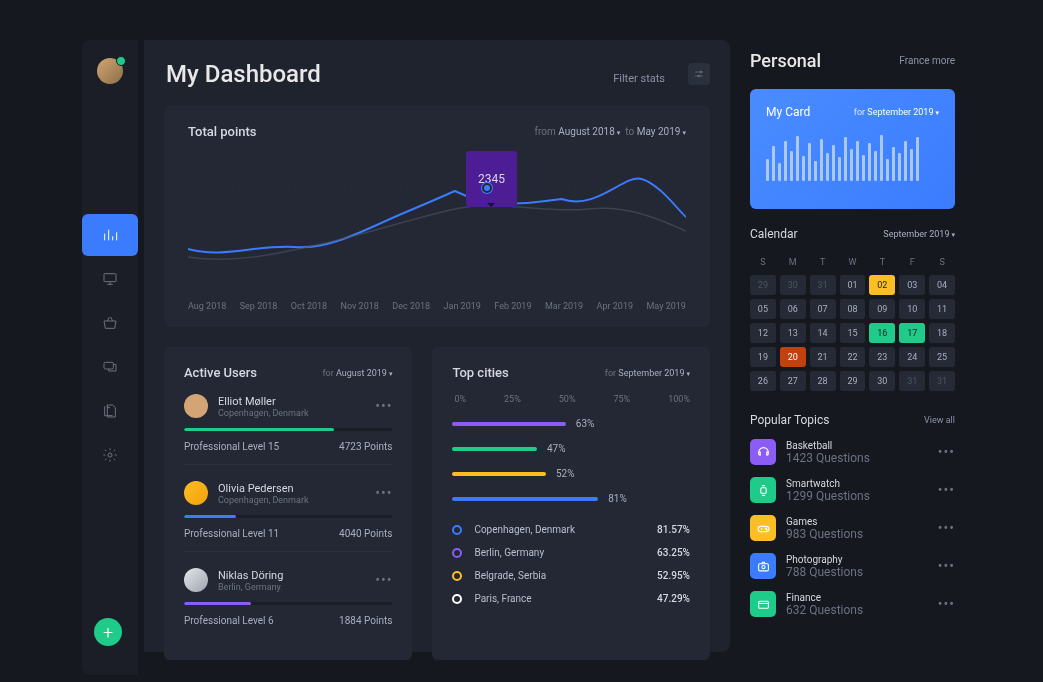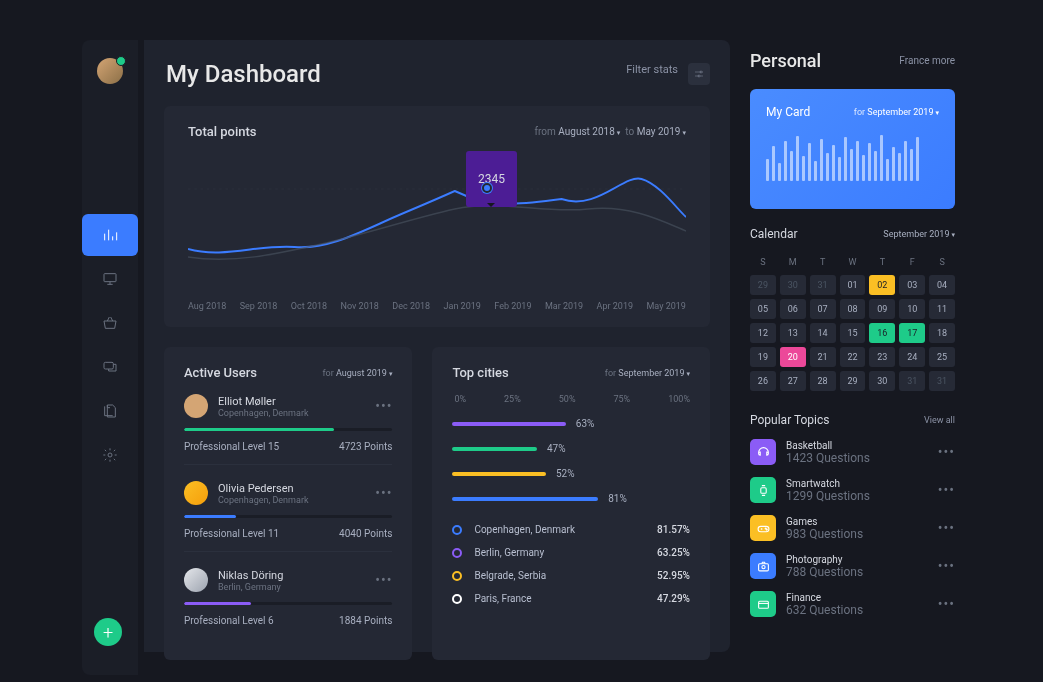--- a/index.html
+++ b/index.html
@@ -10,21 +10,21 @@
 .avatar-main::after { content:''; position:absolute; top:-2px; right:-3px; width:8px; height:8px; border-radius:50%; background:#1ecb89; border:1.5px solid #1b1e27; }
 .nav-item { width:56px; height:42px; display:flex; align-items:center; justify-content:center; cursor:pointer; border-radius:6px; margin-bottom:2px; }
 .nav-item.active { background:#3b7cff; }
 .nav-item svg { width:16px; height:16px; stroke:#6b7280; fill:none; stroke-width:1.5; }
 .nav-item.active svg { stroke:#fff; }
 .fab { position:absolute; left:94px; top:618px; width:28px; height:28px; border-radius:50%; background:#1ecb89; display:flex; align-items:center; justify-content:center; cursor:pointer; color:#fff; font-size:18px; font-weight:300; }
 
 .main { flex:1; background:#1f232e; border-radius:0 8px 8px 0; padding:20px 20px 20px 20px; margin-left:56px; display:flex; flex-direction:column; }
 .header { display:flex; align-items:center; justify-content:space-between; margin-bottom:18px; padding:0 0 0 2px; }
 .header h1 { font-size:24px; font-weight:500; color:#e8e8e8; }
-.filter-btn { display:flex; align-items:flex-start; gap:10px; }
+.filter-btn { display:flex; align-items:flex-end; gap:23px; }
 .filter-btn span { font-size:11px; color:#8b92a5; }
 .filter-icon { width:22px; height:22px; background:#2b303d; border-radius:4px; display:flex; align-items:center; justify-content:center; }
 .filter-icon svg { width:12px; height:12px; stroke:#8b92a5; }
 
 .card { background:#242834; border-radius:6px; }
 .points-card { padding:18px 24px 16px; margin-bottom:20px; }
 .card-head { display:flex; justify-content:space-between; align-items:center; margin-bottom:10px; }
 .card-title { font-size:13px; font-weight:500; color:#d5d8e0; }
 .date-range { font-size:10px; color:#6b7280; }
 .date-range .dv { color:#a8afc0; cursor:pointer; }
@@ -82,21 +82,21 @@
 .cal-head { display:flex; justify-content:space-between; align-items:center; margin-bottom:12px; }
 .cal-title { font-size:12px; color:#d5d8e0; }
 .cal-range { font-size:9px; color:#a8afc0; cursor:pointer; }
 .cal-range::after { content:'▾'; font-size:7px; margin-left:2px; }
 .cal-grid { display:grid; grid-template-columns:repeat(7,1fr); gap:4px; margin-bottom:22px; }
 .cal-wd { font-size:9px; color:#6b7280; text-align:center; padding:4px 0; }
 .cal-day { font-size:9px; color:#a8afc0; background:#262a36; border-radius:3px; text-align:center; padding:5px 0; cursor:pointer; }
 .cal-day.muted { color:#4b5563; }
 .cal-day.orange { background:#fbbf24; color:#1b1e27; }
 .cal-day.green { background:#1ecb89; color:#1b1e27; }
-.cal-day.purple { background:#ec4899; color:#fff; }
+.cal-day.purple { background:#c2410c; color:#fff; }
 
 .topics-head { display:flex; justify-content:space-between; align-items:center; margin-bottom:12px; }
 .topics-title { font-size:12px; color:#d5d8e0; }
 .viewall { font-size:9px; color:#8b92a5; cursor:pointer; }
 .topic-row { display:flex; align-items:center; gap:10px; margin-bottom:12px; }
 .topic-icon { width:26px; height:26px; border-radius:5px; display:flex; align-items:center; justify-content:center; flex-shrink:0; }
 .topic-icon svg { width:13px; height:13px; stroke:#fff; fill:none; stroke-width:2; }
 .topic-info { flex:1; }
 .topic-name { font-size:10px; color:#d5d8e0; }
 .topic-q { font-size:12px; color:#6b7280; }

